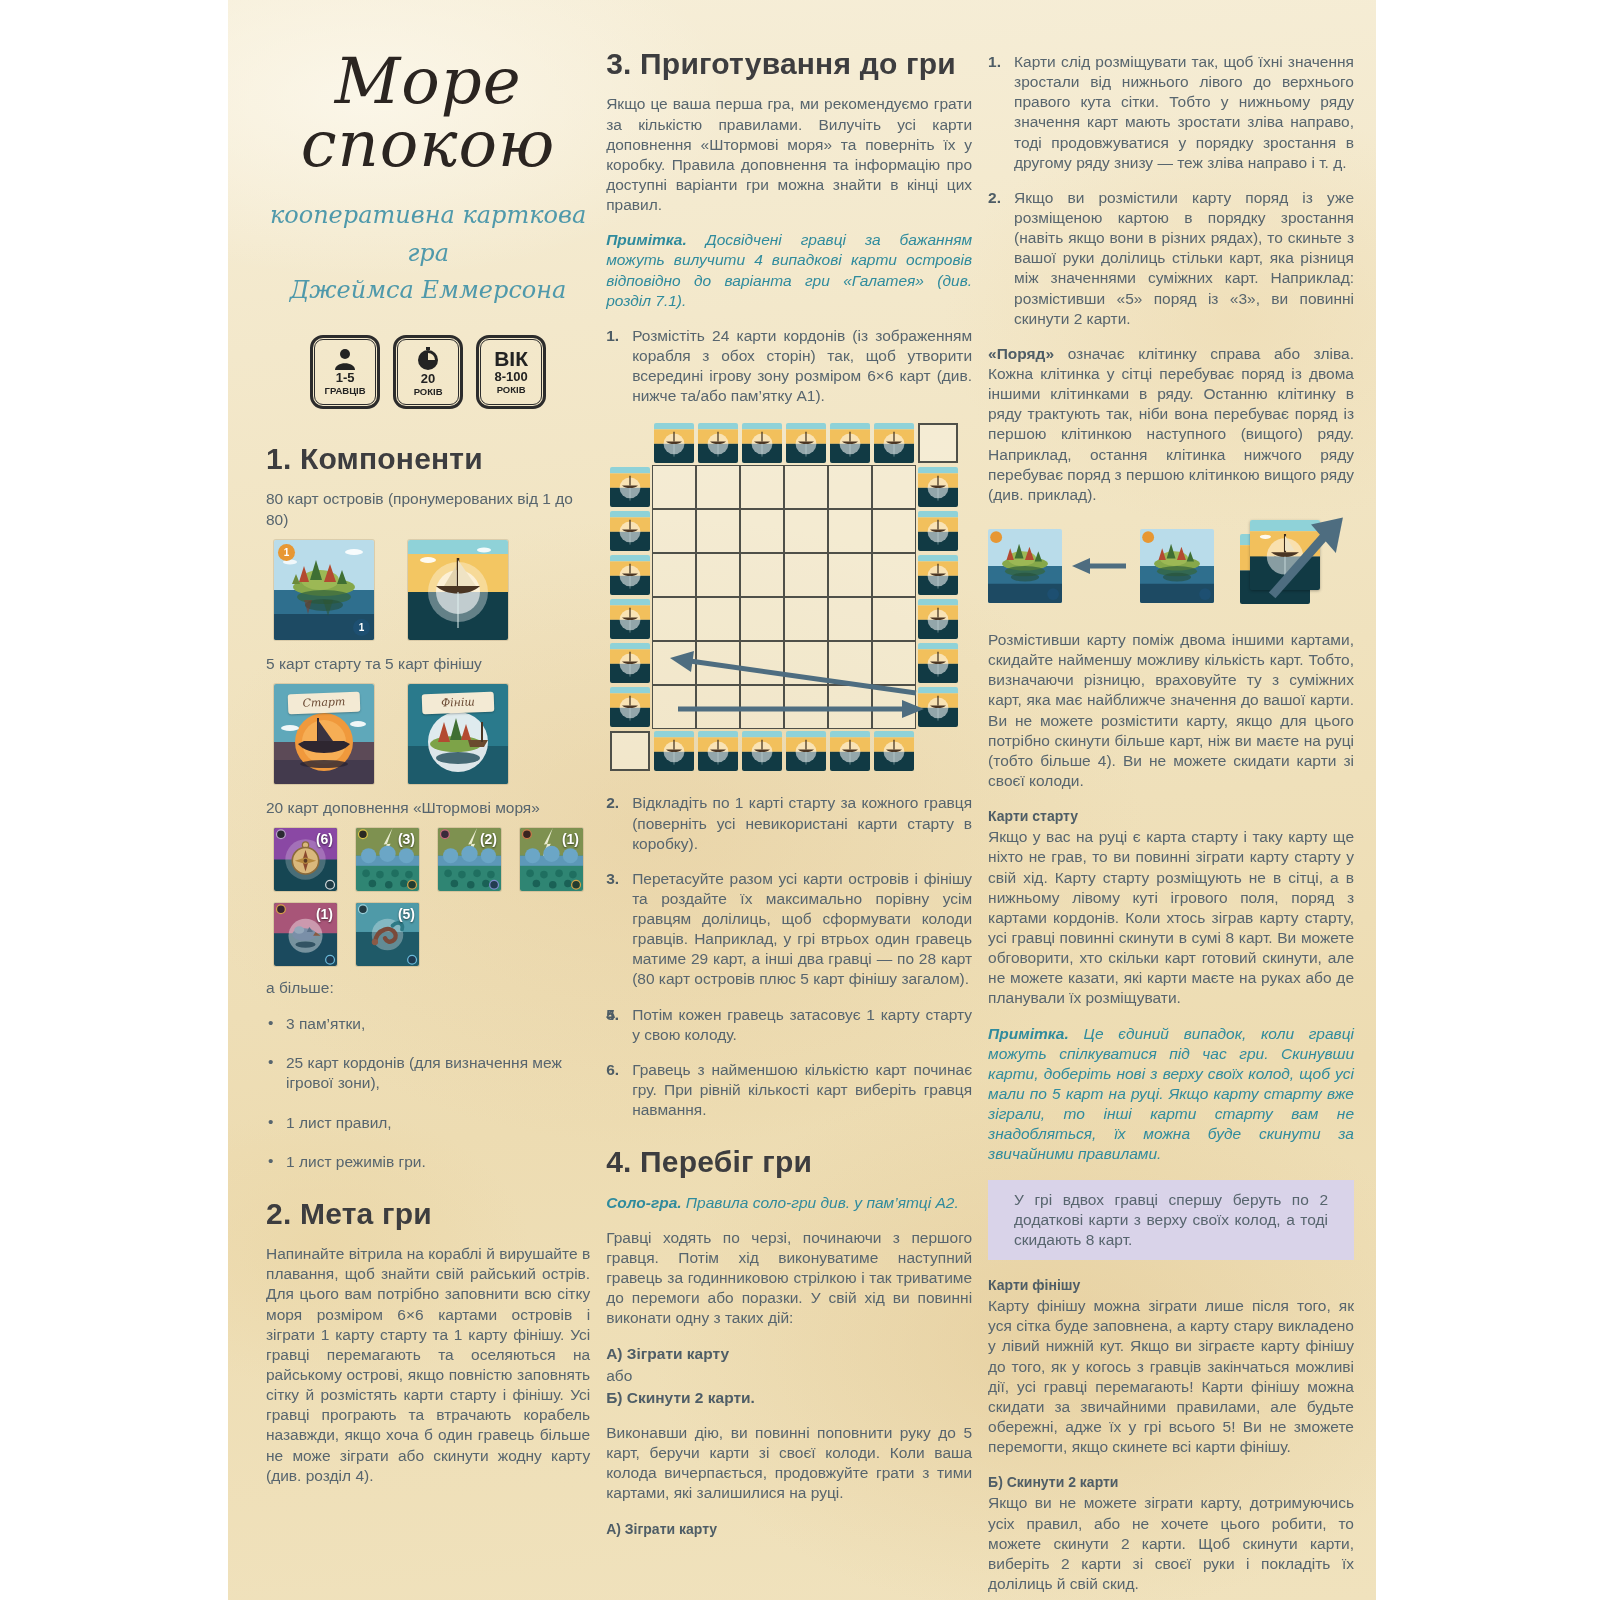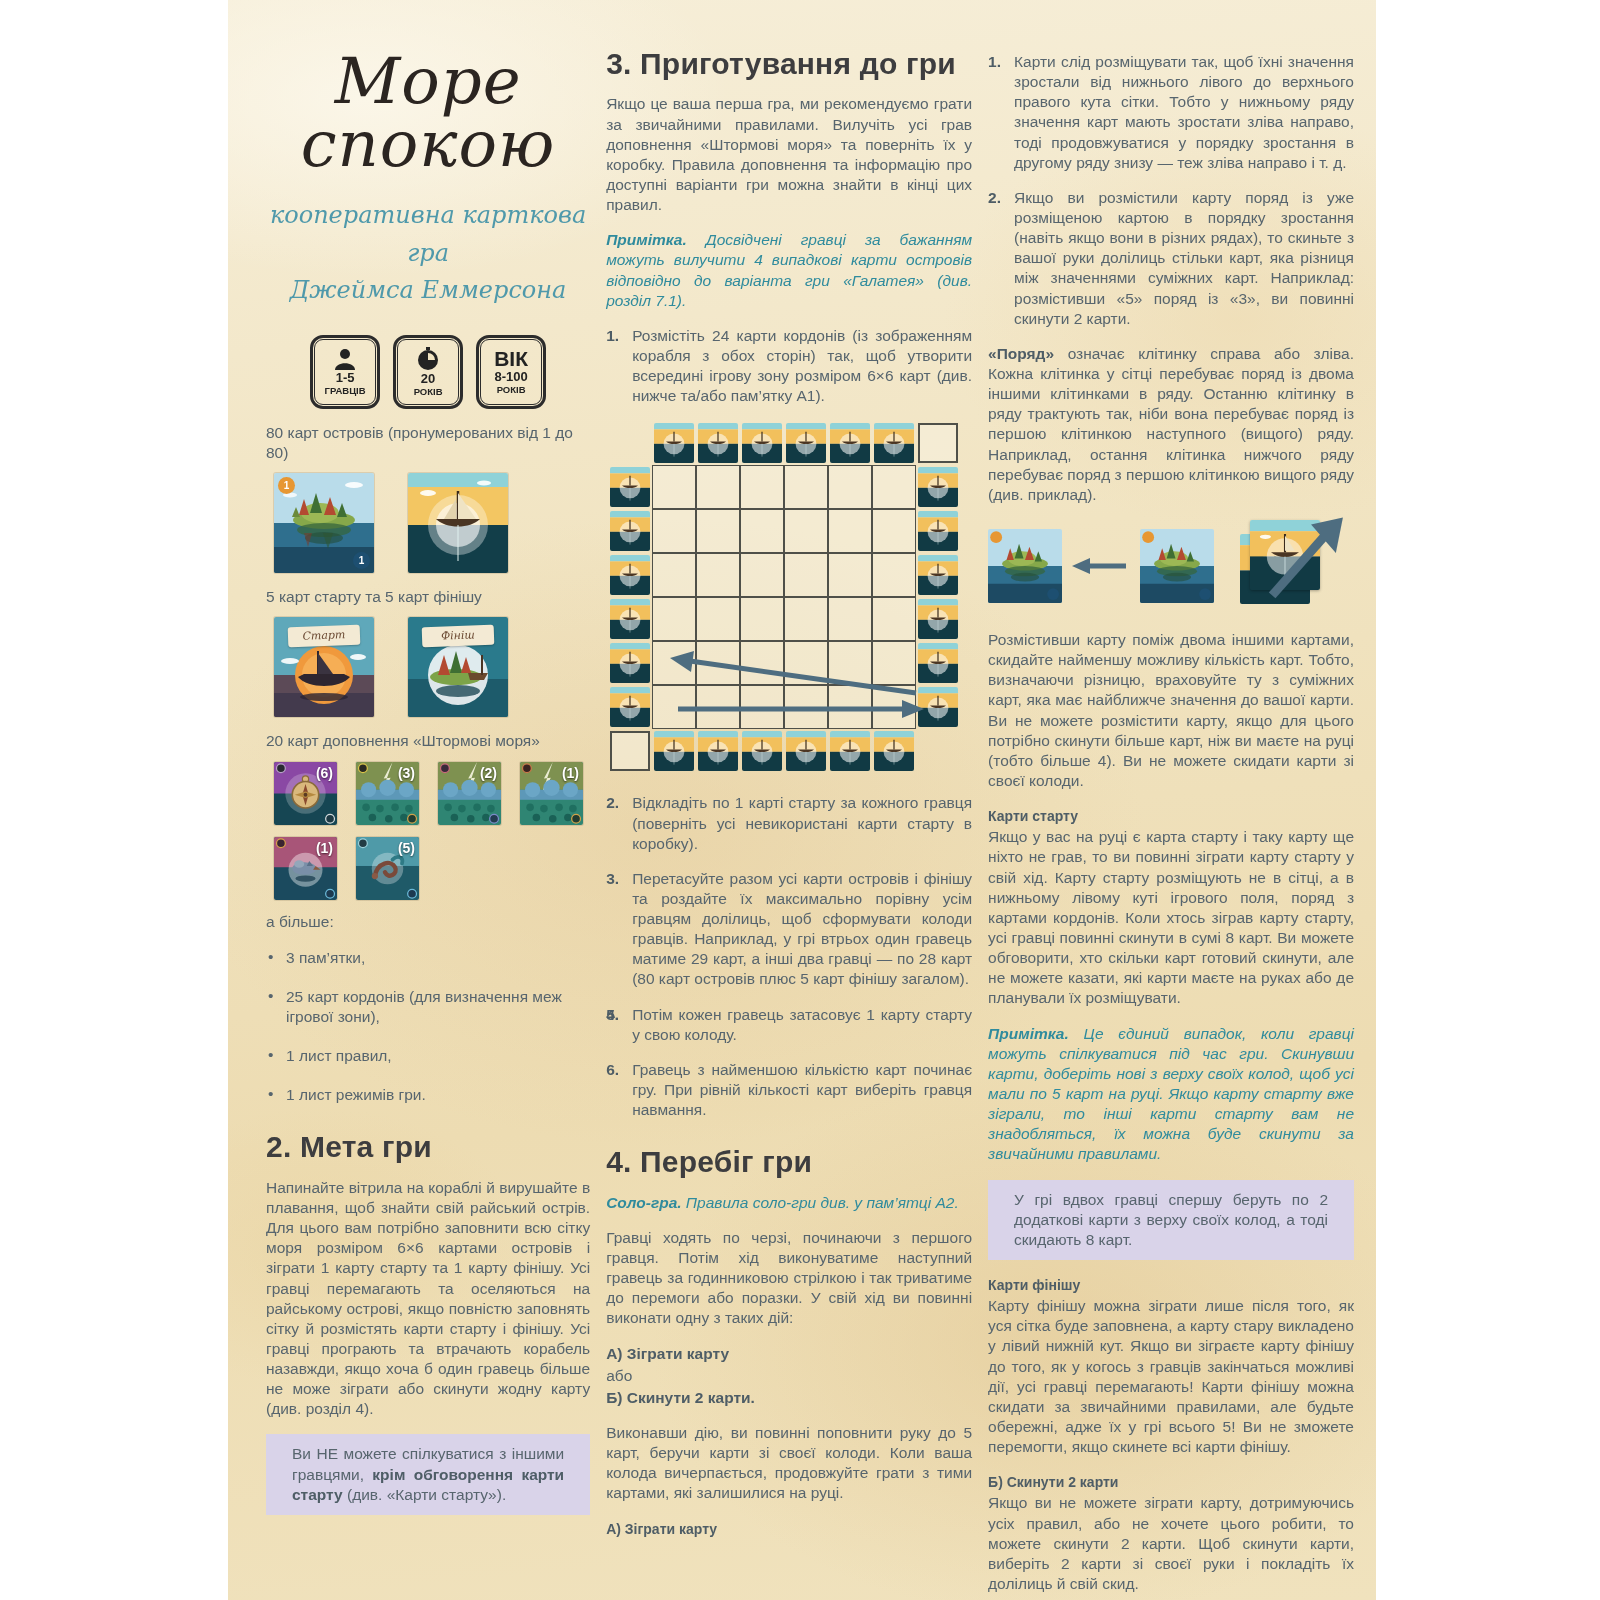--- a/index.html
+++ b/index.html
@@ -112,20 +112,21 @@
             <span class="badge-label">РОКІВ</span>
           </div>
           <div class="badge">
             <span class="badge-top">ВІК</span>
             <span class="badge-val">8-100</span>
             <span class="badge-label">РОКІВ</span>
           </div>
         </div>
       </div>
 
+      <h2 style="margin-top:34px;">1. Компоненти</h2>
       <p class="caption">80 карт островів (пронумерованих від 1 до 80)</p>
 
       <div class="cards-row">
         <div class="card card-lg">
           <svg viewBox="0 0 100 100">
             <rect width="100" height="50" fill="#b9dcea"></rect>
               <ellipse cx="80" cy="12" rx="9" ry="3" fill="#fff" opacity=".9"></ellipse>
               <ellipse cx="16" cy="22" rx="7" ry="2.5" fill="#fff" opacity=".8"></ellipse>
             <rect y="50" width="100" height="50" fill="#2f6f8e"></rect>
               <rect y="74" width="100" height="26" fill="#1d4a63"></rect>
@@ -316,28 +317,25 @@
       <p class="also">а більше:</p>
       <div class="bullets">
         <div class="bullet"><span class="dot">•</span><span>3 пам’ятки,</span></div>
         <div class="bullet"><span class="dot">•</span><span>25 карт кордонів (для визначення меж ігрової зони),</span></div>
         <div class="bullet"><span class="dot">•</span><span>1 лист правил,</span></div>
         <div class="bullet"><span class="dot">•</span><span>1 лист режимів гри.</span></div>
       </div>
 
       <h2>2. Мета гри</h2>
       <p>Напинайте вітрила на кораблі й вирушайте в плавання, щоб знайти свій райський острів. Для цього вам потрібно заповнити всю сітку моря розміром 6×6 картами островів і зіграти 1 карту старту та 1 карту фінішу. Усі гравці перемагають та оселяються на райському острові, якщо повністю заповнять сітку й розмістять карти старту і фінішу. Усі гравці програють та втрачають корабель назавжди, якщо хоча б один гравець більше не може зіграти або скинути жодну карту (див. розділ 4).</p>
-      <div class="highlight">
-        <span>Ви НЕ можете спілкуватися з іншими гравцями, </span><span class="bold">крім обговорення карти старту</span><span> (див. «Карти старту»).</span>
-      </div>
     </div>
 
     <div class="col col-mid">
       <h2 style="margin-top:2px;">3. Приготування до гри</h2>
-      <p>Якщо це ваша перша гра, ми рекомендуємо грати за звичайними правилами. Вилучіть усі грав доповнення «Штормові моря» та поверніть їх у коробку. Правила доповнення та інформацію про доступні варіанти гри можна знайти в кінці цих правил.</p>
+      <p>Якщо це ваша перша гра, ми рекомендуємо грати за кількістю правилами. Вилучіть усі карти доповнення «Штормові моря» та поверніть їх у коробку. Правила доповнення та інформацію про доступні варіанти гри можна знайти в кінці цих правил.</p>
       <p class="note"><span class="bold">Примітка.</span><span> Досвідчені гравці за бажанням можуть вилучити 4 випадкові карти островів відповідно до варіанта гри «Галатея» (див. розділ 7.1).</span></p>
 
       <div class="step"><span class="num">1.</span><span>Розмістіть 24 карти кордонів (із зображенням корабля з обох сторін) так, щоб утворити всередині ігрову зону розміром 6×6 карт (див. нижче та/або пам’ятку А1).</span></div>
 
       <div class="grid-wrap">
         <div class="gridbox" id="gridbox">
             <div class="gcell blank"></div>
             <div class="gcell bcard">
               <svg viewBox="0 0 100 100">
                 <rect width="100" height="16" fill="#8fd2d8"></rect>

